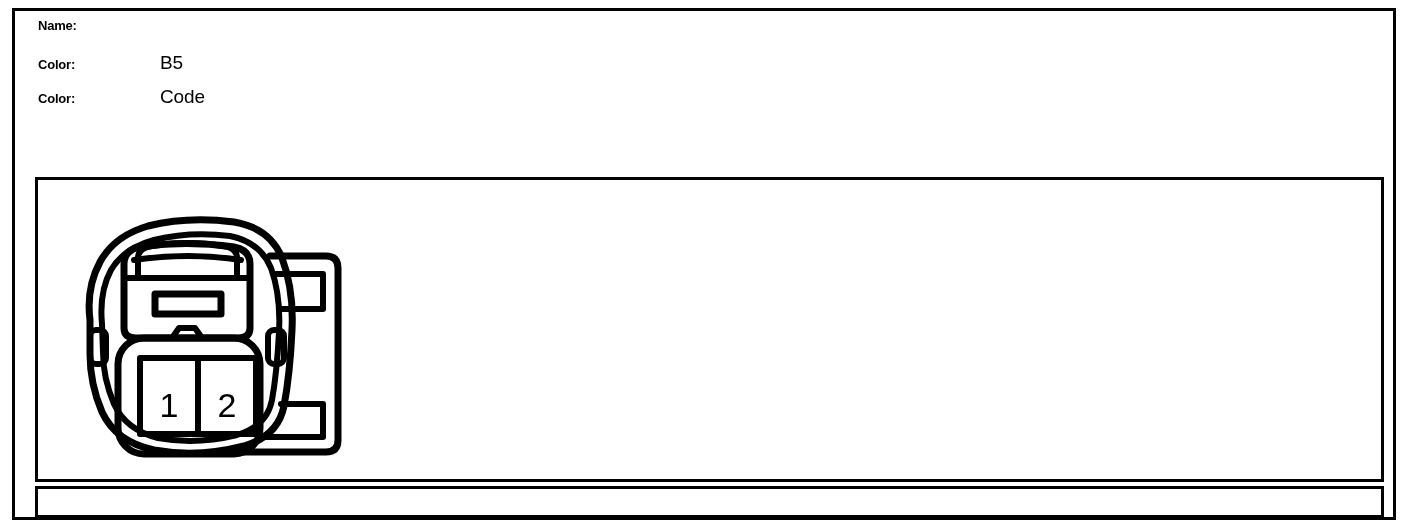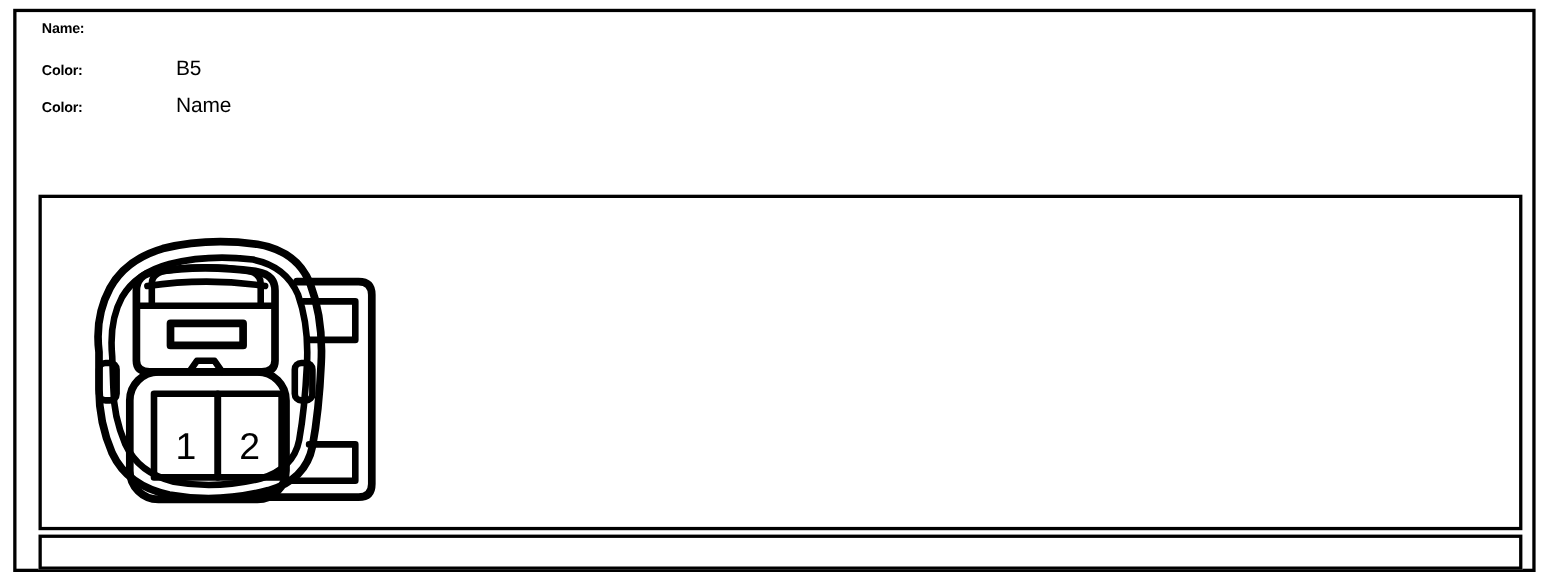--- a/index.html
+++ b/index.html
@@ -110,21 +110,21 @@
     </div>
 
     <div class="spec-row">
       <span class="spec-label">Color:</span>
       <span class="spec-value">B5</span>
     </div>
 
 
     <div class="spec-row">
       <span class="spec-label">Color:</span>
-      <span class="spec-value">Name</span>
+      <span class="spec-value">Code</span>
     </div>
 
   </div>
 
   <div class="diagram-panel">
 
     <div class="connector-art">
       <svg viewBox="0 0 330 300" xmlns="http://www.w3.org/2000/svg">
 
         <g fill="none" stroke="#000000" stroke-linecap="round" stroke-linejoin="round">

